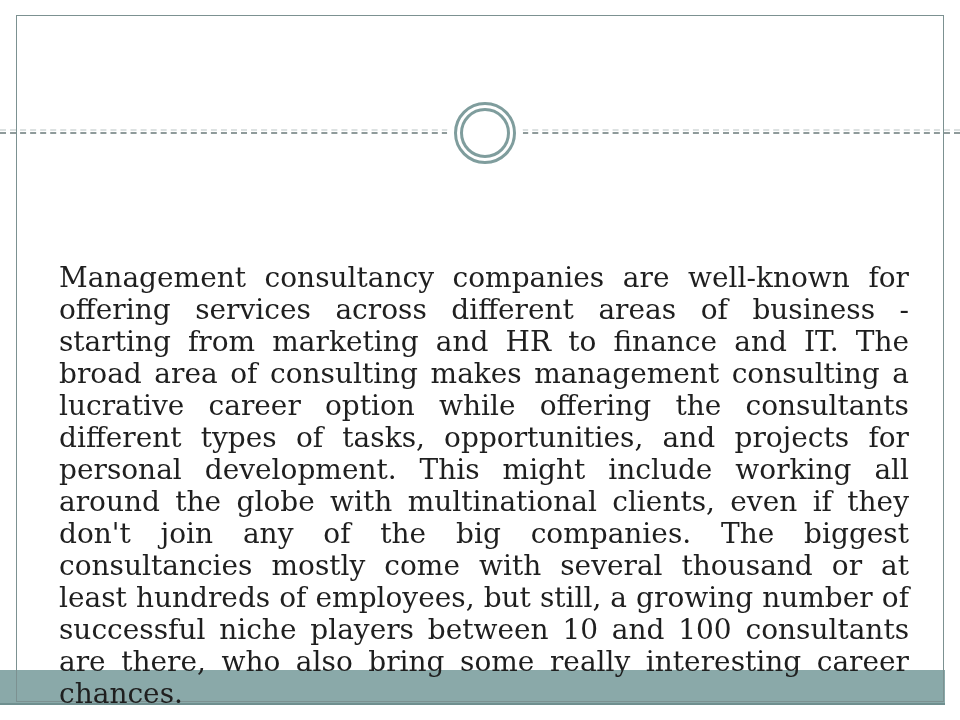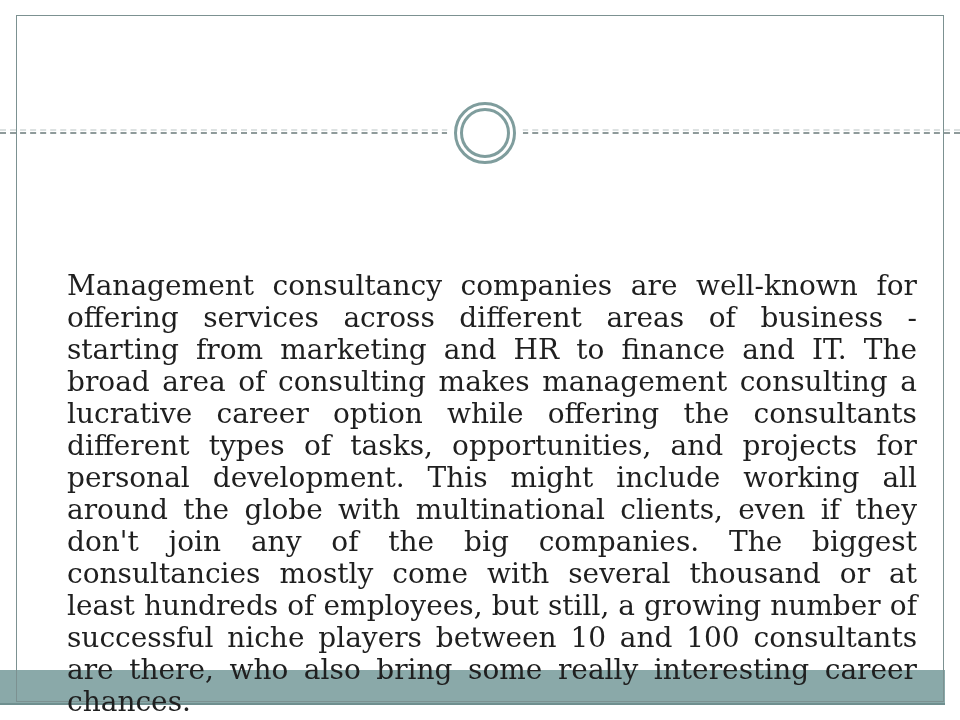--- a/index.html
+++ b/index.html
@@ -86,21 +86,21 @@
     background: transparent;
     pointer-events: none;
     z-index: 4;
   }
 
   .body-text {
     position: absolute;
     left: 55px;
     top: 258px;
     width: 850px;
-    margin: 12px;
+    margin: 4px;
     font-size: 28px;
     line-height: 32px;
     color: var(--text, #1f1f1f);
     text-align: justify;
     text-justify: inter-word;
     z-index: 5;
   }
 </style>
 </head>
 <body>

